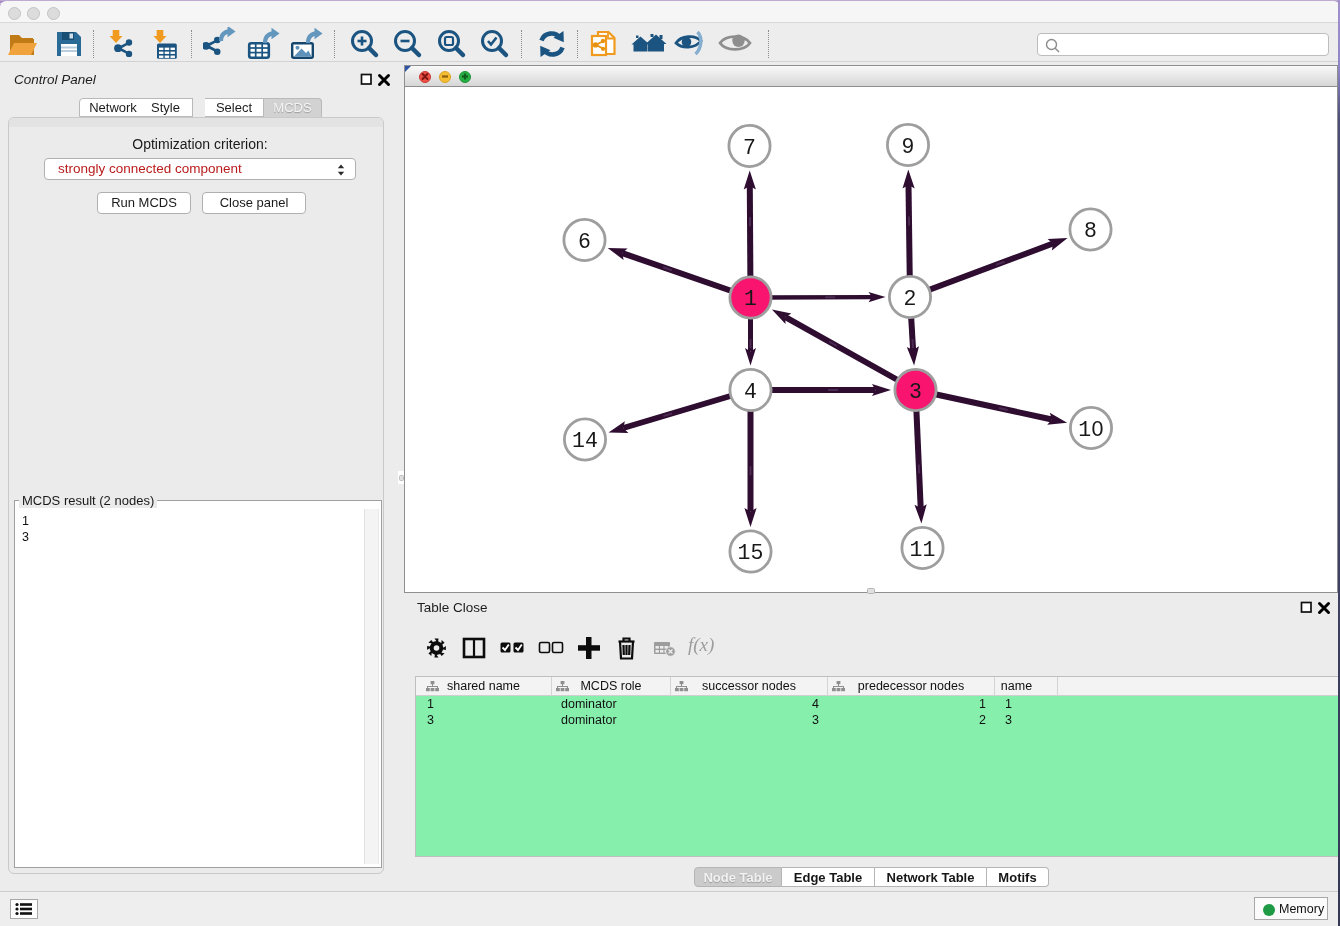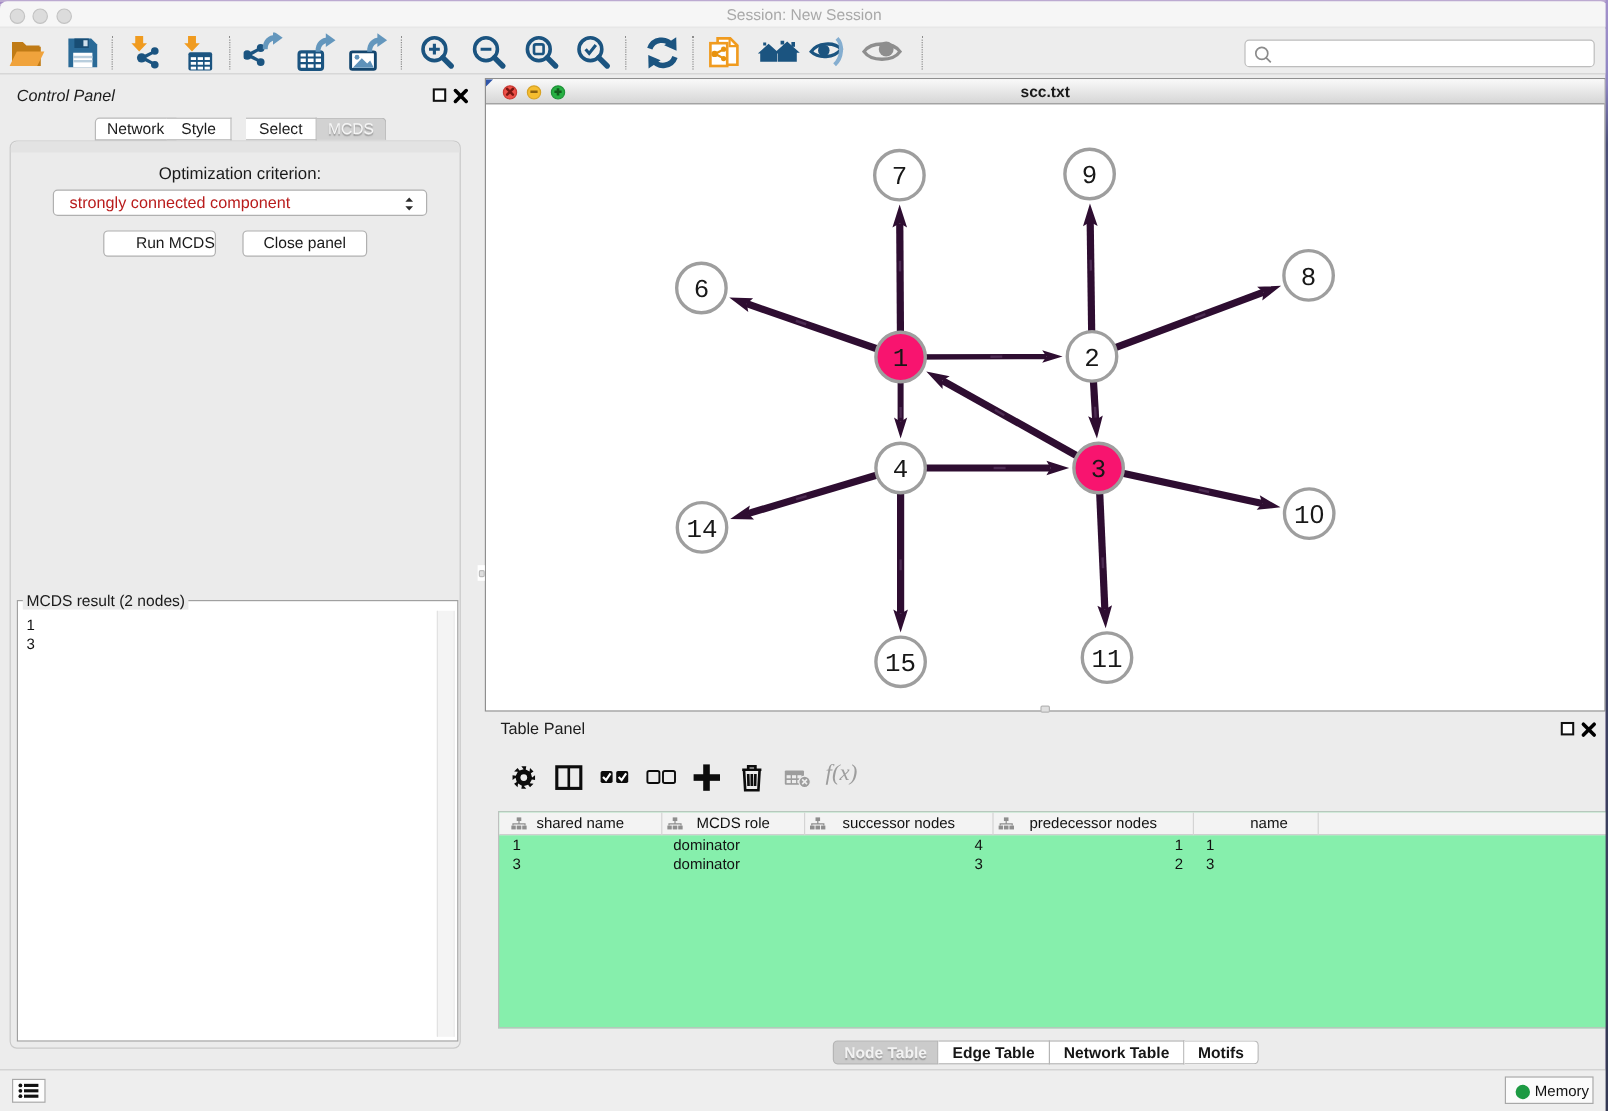--- a/index.html
+++ b/index.html
@@ -45,21 +45,20 @@
 #membtn { position:absolute; left:1254px; top:897px; width:74px; height:23px; background:#fbfbfb; border:1px solid #a8a8a8; font-size:12.5px; color:#111; }
 svg { display:block; }
 </style></head>
 <body>
 <div id="topstrip"></div>
 <div id="win"></div>
 <div id="titlebar">
   <div class="tl" style="left:8px;"></div>
   <div class="tl" style="left:27px;"></div>
   <div class="tl" style="left:47px;"></div>
-  <div id="wtitle">Session: New Session</div>
 </div>
 <div id="toolbar"></div>
 <svg class="abs" style="left:6px;top:27px;" width="34" height="34" viewBox="0 0 34 34">
 <path d="M4 8 L13 8 L16 11 L27 11 L27 14 L4 14 Z" fill="#c07b16"></path>
 <path d="M4 28 L4 12 L28 12 L28 28 Z" fill="#c07b16"></path>
 <path d="M2 28 L8 16 L31 16 L25 28 Z" fill="#f0a33c"></path>
   </svg>
 <svg class="abs" style="left:52px;top:27px;" width="34" height="34" viewBox="0 0 34 34">
 <path d="M5 5 L24 5 L29 10 L29 29 L5 29 Z" fill="#2a6a97"></path>
 <path d="M10 5 L22 5 L22 13 L10 13 Z" fill="#184d74"></path>
@@ -218,21 +217,21 @@
 <div class="tab" style="left:139px; width:54px; border-left:none;">Style</div>
 <div class="tab" style="left:205px; width:59px; border-left:none;">Select</div>
 <div class="tab" style="left:264px; width:58px; border-left:none; background:#d2d2d2; color:#f6f6f6; border-radius:0 4px 0 0; border-bottom:1px solid #d2d2d2; text-shadow:0 1px 1px #9a9a9a;">MCDS</div>
 <div id="optlab">Optimization criterion:</div>
 <div id="combo">strongly connected component
   <svg width="10" height="16" style="position:absolute;right:9px;top:3px;" viewBox="0 0 10 16">
       <path d="M1.8 6.2 L5 2.6 L8.2 6.2 Z" fill="#2b2b2b"></path>
       <path d="M1.8 9.8 L5 13.4 L8.2 9.8 Z" fill="#2b2b2b"></path>
     </svg>
 </div>
-<div class="btn" style="left:86px; width:94px;text-align:right;">Run MCDS</div>
+<div class="btn" style="left:97px; width:94px;">Run MCDS</div>
 <div class="btn" style="left:202px; width:104px;">Close panel</div>
 <div id="fieldset">
     <div id="vscroll"></div>
   </div>
 <div id="legend">MCDS result (2 nodes)</div>
 <div id="mcdsvals">1<br>3</div>
 
 <div id="sccwin">
   <div id="scctitle">
     <svg width="6" height="6" style="position:absolute;left:0;top:0;">
@@ -240,21 +239,20 @@
       </svg>
     <div class="mbtn" style="left:14px; background:#ee5048; border:1px solid #ca3b34;"></div>
     <div class="mbtn" style="left:34px; background:#f5bd30; border:1px solid #d8a326;"></div>
     <div class="mbtn" style="left:54px; background:#27b043; border:1px solid #1f9338;"></div>
     <svg width="80" height="21" style="position:absolute;left:0;top:0;" viewBox="0 0 80 21">
       <path d="M17.6 8.1 L22.4 12.9 M22.4 8.1 L17.6 12.9" stroke="#7c1712" stroke-width="2.1" stroke-linecap="round"></path>
       <line x1="37" y1="10.5" x2="43" y2="10.5" stroke="#8a6010" stroke-width="2.2"></line>
       <line x1="57" y1="10.5" x2="63" y2="10.5" stroke="#115d1d" stroke-width="2.2"></line>
       <line x1="60" y1="7.5" x2="60" y2="13.5" stroke="#115d1d" stroke-width="2.2"></line>
     </svg>
-    <div id="scctext">scc.txt</div>
   </div>
 </div>
 
 <svg class="abs" style="left:0;top:0;z-index:5;" width="1340" height="926" viewBox="0 0 1340 926" font-family="'Liberation Mono', monospace">
 <line x1="750.5" y1="297.5" x2="749.8" y2="186.0" stroke="#2e0d31" stroke-width="6.0"></line>
 <line x1="750.5" y1="297.5" x2="622.3" y2="253.1" stroke="#2e0d31" stroke-width="6.0"></line>
 <line x1="750.5" y1="297.5" x2="872.0" y2="297.1" stroke="#2e0d31" stroke-width="4.4"></line>
 <line x1="750.5" y1="297.5" x2="750.5" y2="351.5" stroke="#2e0d31" stroke-width="5.0"></line>
 <line x1="910.0" y1="297.0" x2="908.5" y2="185.0" stroke="#2e0d31" stroke-width="6.0"></line>
 <line x1="910.0" y1="297.0" x2="1053.0" y2="243.5" stroke="#2e0d31" stroke-width="6.0"></line>
@@ -319,21 +317,21 @@
 <text x="1097.5" y="428" dy="7.6" text-anchor="middle" font-size="21.5" fill="#181818" font-family="Liberation Sans">0</text>
 <text x="922.5" y="548" dy="7.6" text-anchor="middle" font-size="21.5" fill="#181818">11</text>
 <text x="585" y="439.5" dy="7.6" text-anchor="middle" font-size="21.5" fill="#181818">14</text>
 <text x="750.5" y="551.5" dy="7.6" text-anchor="middle" font-size="21.5" fill="#181818">15</text>
 </svg>
 
 <div class="abs" style="left:398px;top:471px;width:6px;height:13px;background:#fff;z-index:6;"></div>
 <div class="abs" style="left:398.5px;top:474.5px;width:5px;height:6.5px;background:#dedede;border:1px solid #bdbdbd;border-radius:1.5px;z-index:7;"></div>
 <div class="abs" style="left:866.5px;top:588px;width:8px;height:5.5px;background:#e0e0e0;border:1px solid #b5b5b5;border-radius:1.5px;z-index:7;"></div>
 
-<div id="tp-title">Table Panel</div>
+<div id="tp-title">Table Close</div>
 <svg class="abs" style="left:1298px;top:599px;" width="36" height="18" viewBox="0 0 36 18">
   <rect x="3.5" y="3.5" width="9.5" height="9.5" fill="#fff" stroke="#111" stroke-width="1.7"></rect>
   <path d="M21.5 4.5 L30.5 13.5 M30.5 4.5 L21.5 13.5" stroke="#000" stroke-width="3" stroke-linecap="round"></path>
 </svg>
 <svg class="abs" style="left:424px;top:633px;" width="30" height="30" viewBox="0 0 30 30">
     <path d="M10.44 5.62 L14.56 5.62 L14.11 8.29 L17.28 10.02 L17.68 6.91 L20.59 9.82 L18.38 11.40 L19.40 14.86 L21.88 12.94 L21.88 17.06 L19.21 16.61 L17.48 19.78 L20.59 20.18 L17.68 23.09 L16.10 20.88 L12.64 21.90 L14.56 24.38 L10.44 24.38 L10.89 21.71 L7.72 19.98 L7.32 23.09 L4.41 20.18 L6.62 18.60 L5.60 15.14 L3.12 17.06 L3.12 12.94 L5.79 13.39 L7.52 10.22 L4.41 9.82 L7.32 6.91 L8.90 9.12 L12.36 8.10 Z" fill="#0c0c0c" fill-rule="evenodd"></path>
     <circle cx="12.5" cy="15" r="2.8" fill="#ededed"></circle>
   </svg>
 <svg class="abs" style="left:462px;top:633px;" width="30" height="30" viewBox="0 0 30 30">
     <rect x="2" y="6" width="20" height="18" fill="none" stroke="#0c0c0c" stroke-width="2.6"></rect>
@@ -410,21 +408,21 @@
       </svg></div>
 <div class="th" style="left:412px;width:167px;">predecessor nodes<svg width="13" height="11" viewBox="0 0 13 11" style="position:absolute;left:4px;top:4px;">
         <g fill="#8e8e8e">
           <rect x="4.6" y="0" width="3.8" height="3.2"></rect>
           <rect x="0" y="7" width="3.8" height="3.2"></rect>
           <rect x="4.6" y="7" width="3.8" height="3.2"></rect>
           <rect x="9.2" y="7" width="3.8" height="3.2"></rect>
           <path d="M6 3 L7 3 L7 5 L12 5 L12 7 L11 7 L11 6 L2 6 L2 7 L1 7 L1 5 L6 5 Z"></path>
         </g>
       </svg></div>
-<div class="th" style="left:601px;width:82px;">name</div>
+<div class="th" style="left:560px;width:82px;">name</div>
   <div class="td" style="left:11px;top:19px;">1</div>
 <div class="td" style="left:145px;top:19px;">dominator</div>
 <div class="td" style="left:255px;top:19px;width:148px;text-align:right;">4</div>
 <div class="td" style="left:412px;top:19px;width:158px;text-align:right;">1</div>
 <div class="td" style="left:589px;top:19px;">1</div>
 <div class="td" style="left:11px;top:35px;">3</div>
 <div class="td" style="left:145px;top:35px;">dominator</div>
 <div class="td" style="left:255px;top:35px;width:148px;text-align:right;">3</div>
 <div class="td" style="left:412px;top:35px;width:158px;text-align:right;">2</div>
 <div class="td" style="left:589px;top:35px;">3</div>

